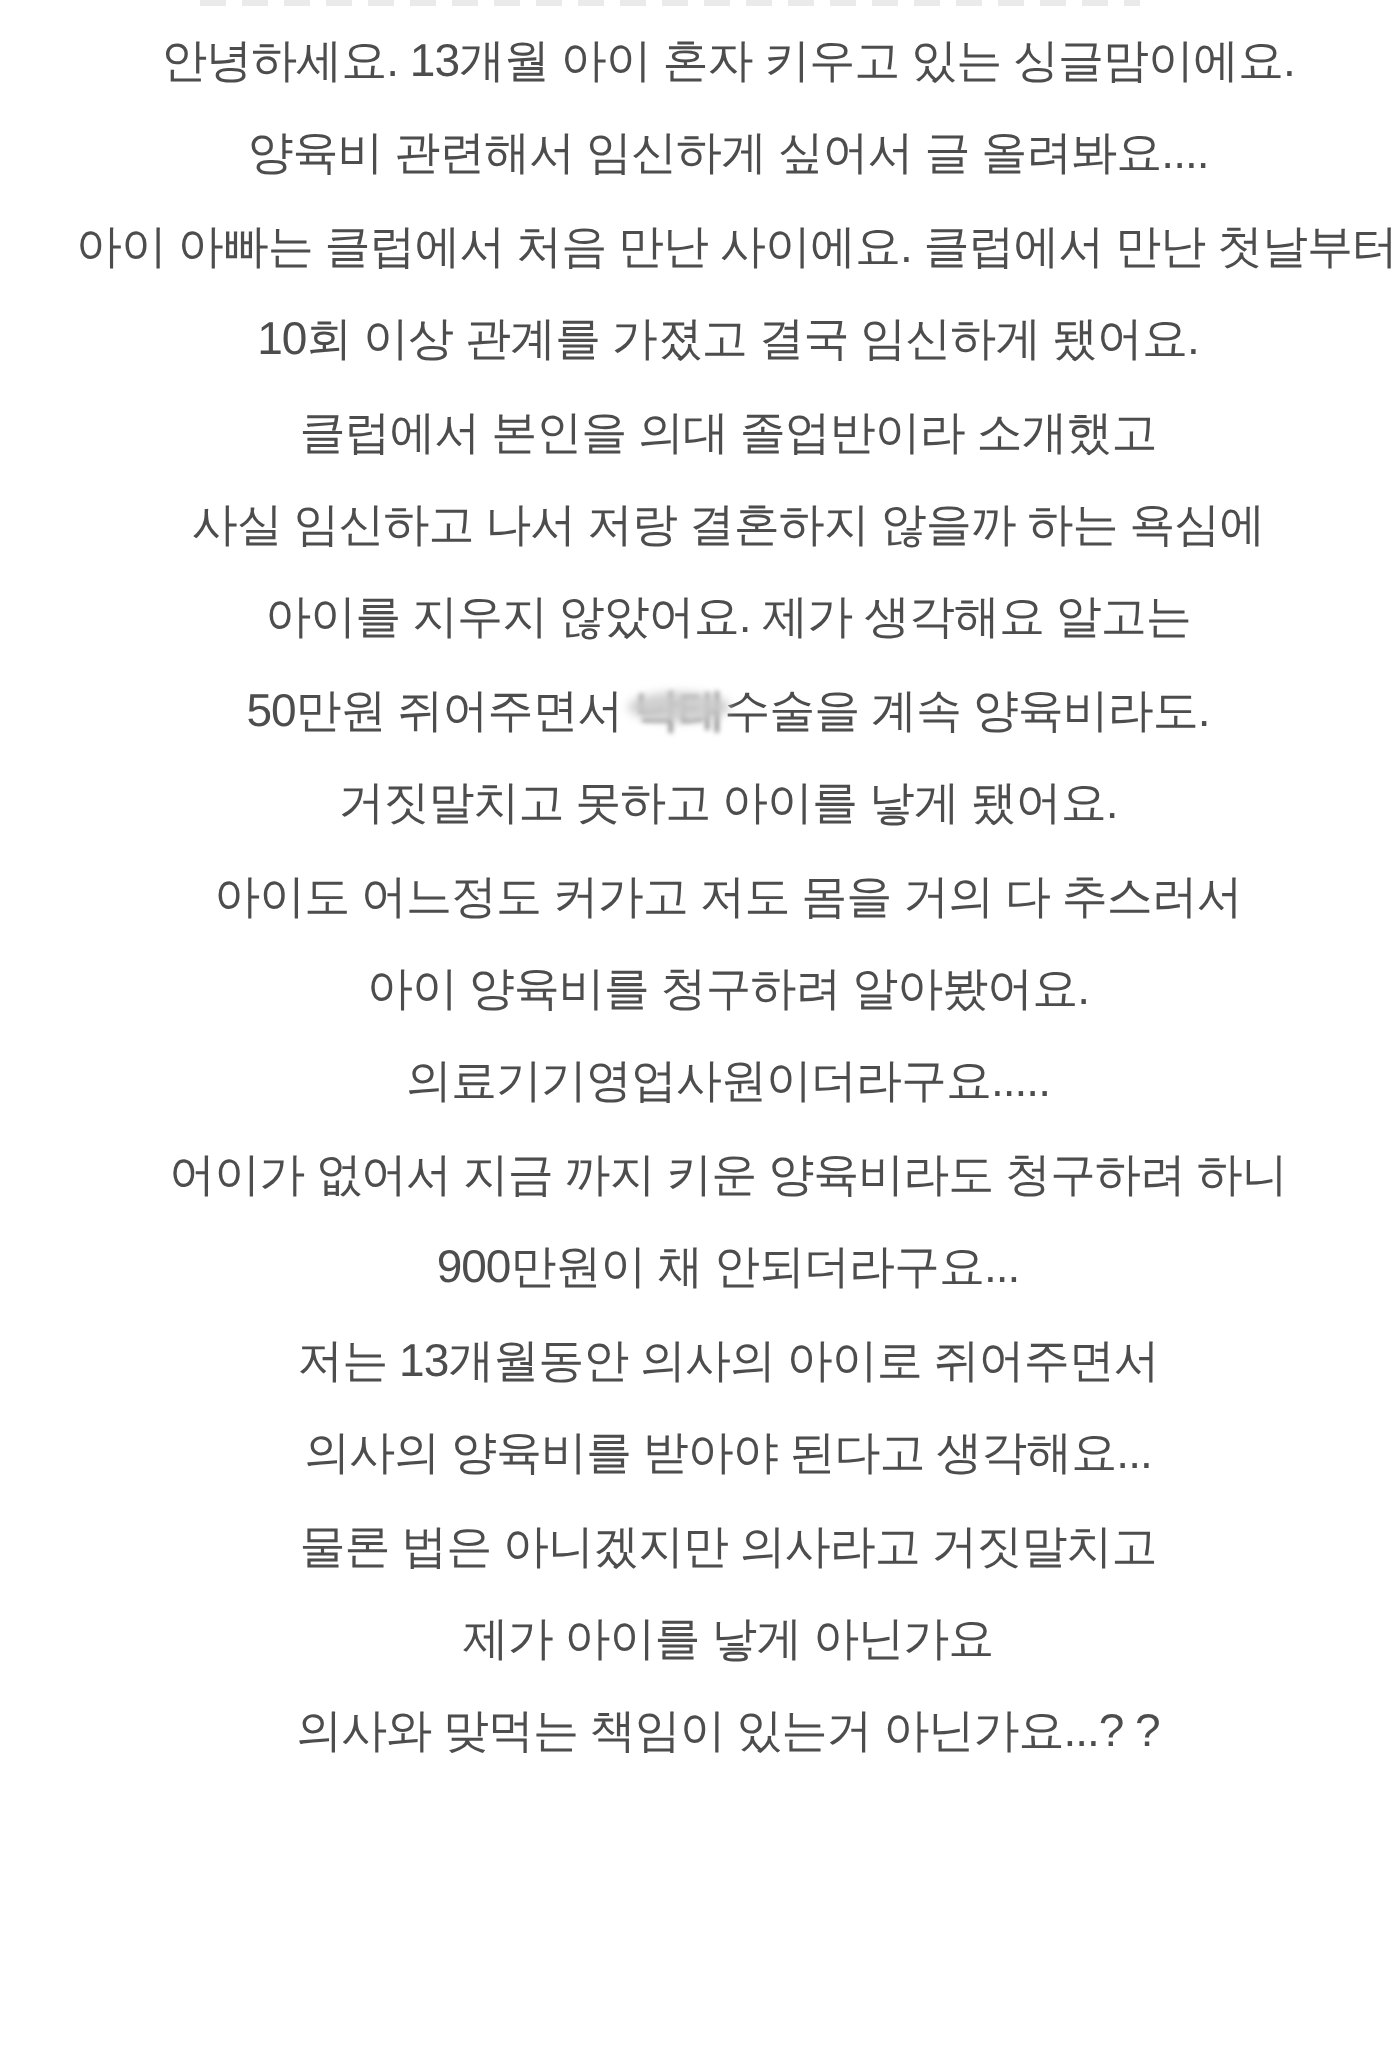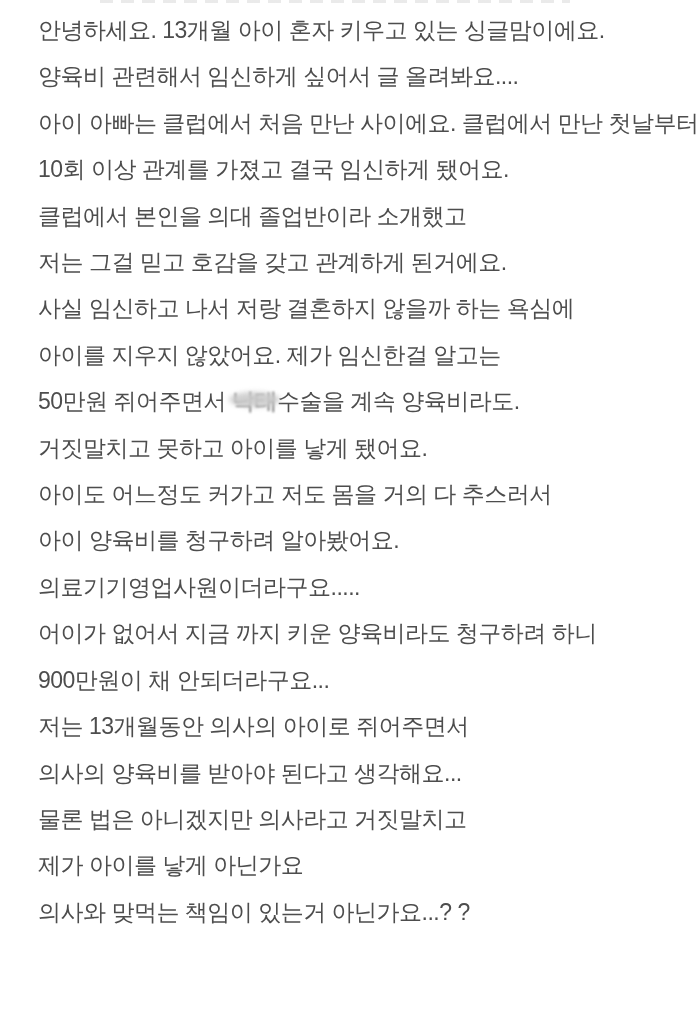--- a/index.html
+++ b/index.html
@@ -17,20 +17,21 @@
   .post-body {
     position: absolute;
     top: 7px;
     left: 38px;
     right: 10px;
     color: #4d4d4d;
     font-size: 23px;
     font-weight: 500;
     letter-spacing: -0.5px;
     line-height: 46.4px;
+    text-align: center;
   }
   .post-body p {
     margin: 0;
     padding: 0;
     white-space: nowrap;
   }
   
   .cropped-remnant {
     position: absolute;
     top: 0;
@@ -69,23 +70,22 @@
 <body>
 
 <div class="cropped-remnant"></div>
 
 <div class="post-body">
   <p>안녕하세요. 13개월 아이 혼자 키우고 있는 싱글맘이에요.</p>
   <p>양육비 관련해서 임신하게 싶어서 글 올려봐요....</p>
   <p>아이 아빠는 클럽에서 처음 만난 사이에요. 클럽에서 만난 첫날부터</p>
   <p>10회 이상 관계를 가졌고 결국 임신하게 됐어요.</p>
   <p>클럽에서 본인을 의대 졸업반이라 소개했고</p>
-  <p>저는 그걸 믿고 호감을 갖고 관계하게 된거에요.</p>
   <p>사실 임신하고 나서 저랑 결혼하지 않을까 하는 욕심에</p>
-  <p>아이를 지우지 않았어요. 제가 임신한걸 알고는</p>
+  <p>아이를 지우지 않았어요. 제가 생각해요 알고는</p>
   <p>
     <span>50만원 쥐어주면서 </span><span class="censored-wrap"><span class="censored-text">낙태</span><i class="censor-blur"></i></span><span>수술을 계속 양육비라도.</span>
   </p>
   <p>거짓말치고 못하고 아이를 낳게 됐어요.</p>
   <p>아이도 어느정도 커가고 저도 몸을 거의 다 추스러서</p>
   <p>아이 양육비를 청구하려 알아봤어요.</p>
   <p>의료기기영업사원이더라구요.....</p>
   <p>어이가 없어서 지금 까지 키운 양육비라도 청구하려 하니</p>
   <p>900만원이 채 안되더라구요...</p>
   <p>저는 13개월동안 의사의 아이로 쥐어주면서</p>

